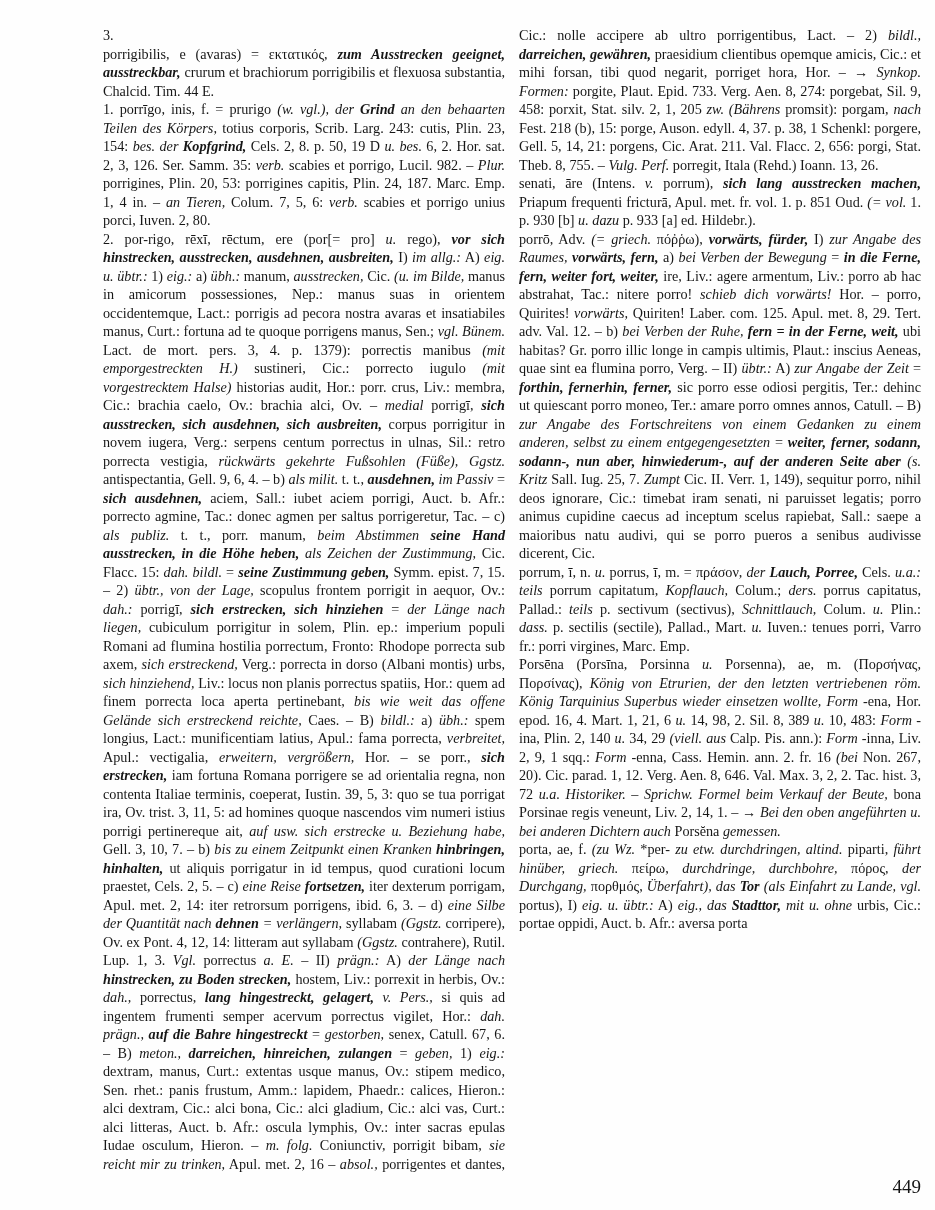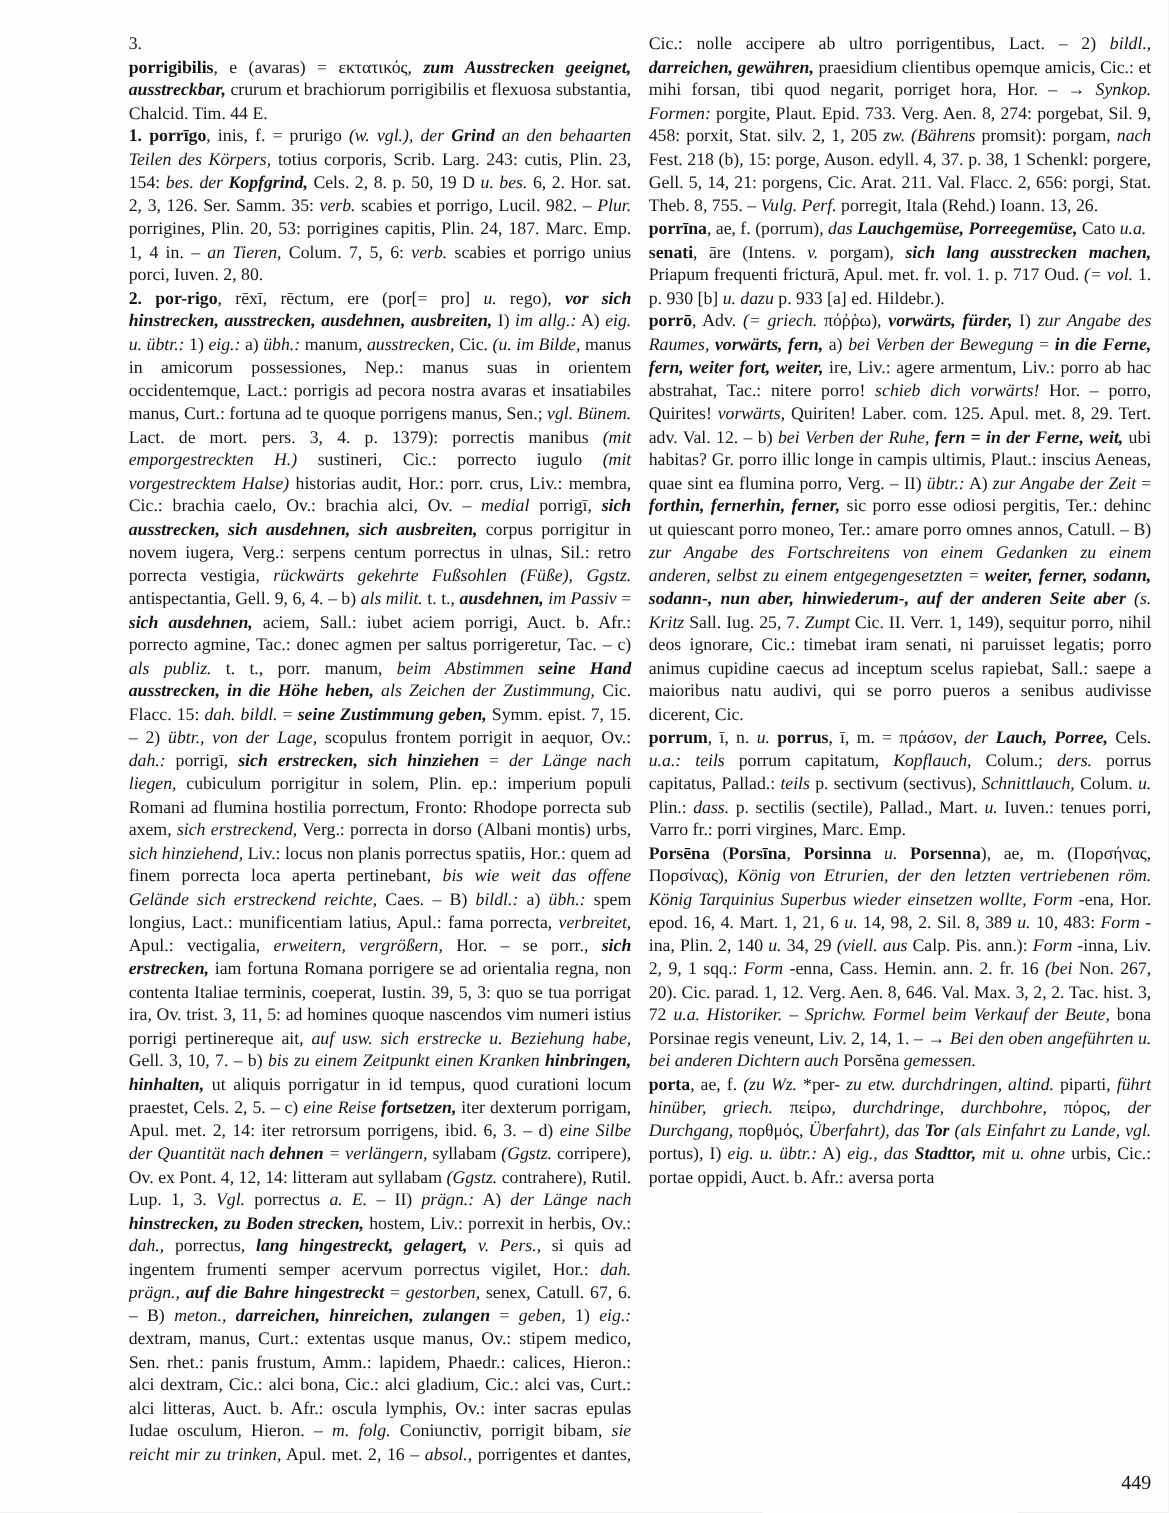--- a/index.html
+++ b/index.html
@@ -23,43 +23,42 @@
     column-gap: 14px;
     column-fill: auto;
     overflow: hidden;
     font-size: 14.2px;
     line-height: 18.5px;
     text-align: justify;
     hyphens: auto;
     -webkit-hyphens: auto;
   }
   p.entry { margin: 0; padding: 0; text-indent: 0; }
-  .b  { font-weight: bold; }
+  .b  { font-weight: normal; }
   .i  { font-style: italic; }
   .bi { font-weight: bold; font-style: italic; }
   .page-number {
     position: absolute;
     top: 1178px;
     left: 521px;
     width: 400px;
     text-align: right;
-    font-size: 16px;
+    font-size: 19px;
     line-height: 18px;
   }
 </style>
 </head>
 <body>
 
 <div class="page">
   <div class="columns">
       <p class="entry"><span>3.</span></p>
       <p class="entry"><span class="b">porrigibilis</span><span>, e (avaras) = εκτατικός, </span><span class="bi">zum Ausstrecken geeignet, ausstreckbar,</span><span> crurum et brachiorum porrigibilis et flexuosa substantia, Chalcid. Tim. 44 E.</span></p>
       <p class="entry"><span class="b">1. porrīgo</span><span>, inis, f. = prurigo </span><span class="i">(w. vgl.), der </span><span class="bi">Grind </span><span class="i">an den behaarten Teilen des Körpers,</span><span> totius corporis, Scrib. Larg. 243: cutis, Plin. 23, 154: </span><span class="i">bes. der </span><span class="bi">Kopfgrind,</span><span> Cels. 2, 8. p. 50, 19 D </span><span class="i">u. bes.</span><span> 6, 2. Hor. sat. 2, 3, 126. Ser. Samm. 35: </span><span class="i">verb.</span><span> scabies et porrigo, Lucil. 982. – </span><span class="i">Plur.</span><span> porrigines, Plin. 20, 53: porrigines capitis, Plin. 24, 187. Marc. Emp. 1, 4 in. – </span><span class="i">an Tieren,</span><span> Colum. 7, 5, 6: </span><span class="i">verb.</span><span> scabies et porrigo unius porci, Iuven. 2, 80.</span></p>
       <p class="entry"><span class="b">2. por-rigo</span><span>, rēxī, rēctum, ere (por[= pro] </span><span class="i">u.</span><span> rego), </span><span class="bi">vor sich hinstrecken, ausstrecken, ausdehnen, ausbreiten,</span><span> I) </span><span class="i">im allg.:</span><span> A) </span><span class="i">eig. u. übtr.:</span><span> 1) </span><span class="i">eig.:</span><span> a) </span><span class="i">übh.:</span><span> manum, </span><span class="i">ausstrecken,</span><span> Cic. </span><span class="i">(u. im Bilde,</span><span> manus in amicorum possessiones, Nep.: manus suas in orientem occidentemque, Lact.: porrigis ad pecora nostra avaras et insatiabiles manus, Curt.: fortuna ad te quoque porrigens manus, Sen.; </span><span class="i">vgl. Bünem.</span><span> Lact. de mort. pers. 3, 4. p. 1379): porrectis manibus </span><span class="i">(mit emporgestreckten H.)</span><span> sustineri, Cic.: porrecto iugulo </span><span class="i">(mit vorgestrecktem Halse)</span><span> historias audit, Hor.: porr. crus, Liv.: membra, Cic.: brachia caelo, Ov.: brachia alci, Ov. – </span><span class="i">medial</span><span> porrigī, </span><span class="bi">sich ausstrecken, sich ausdehnen, sich ausbreiten,</span><span> corpus porrigitur in novem iugera, Verg.: serpens centum porrectus in ulnas, Sil.: retro porrecta vestigia, </span><span class="i">rückwärts gekehrte Fußsohlen (Füße), Ggstz.</span><span> antispectantia, Gell. 9, 6, 4. – b) </span><span class="i">als milit.</span><span> t. t., </span><span class="bi">ausdehnen,</span><span class="i"> im Passiv</span><span> = </span><span class="bi">sich ausdehnen,</span><span> aciem, Sall.: iubet aciem porrigi, Auct. b. Afr.: porrecto agmine, Tac.: donec agmen per saltus porrigeretur, Tac. – c) </span><span class="i">als publiz.</span><span> t. t., porr. manum, </span><span class="i">beim Abstimmen </span><span class="bi">seine Hand ausstrecken, in die Höhe heben,</span><span class="i"> als Zeichen der Zustimmung,</span><span> Cic. Flacc. 15: </span><span class="i">dah. bildl.</span><span> = </span><span class="bi">seine Zustimmung geben,</span><span> Symm. epist. 7, 15. – 2) </span><span class="i">übtr., von der Lage,</span><span> scopulus frontem porrigit in aequor, Ov.: </span><span class="i">dah.:</span><span> porrigī, </span><span class="bi">sich erstrecken, sich hinziehen</span><span> = </span><span class="i">der Länge nach liegen,</span><span> cubiculum porrigitur in solem, Plin. ep.: imperium populi Romani ad flumina hostilia porrectum, Fronto: Rhodope porrecta sub axem, </span><span class="i">sich erstreckend,</span><span> Verg.: porrecta in dorso (Albani montis) urbs, </span><span class="i">sich hinziehend,</span><span> Liv.: locus non planis porrectus spatiis, Hor.: quem ad finem porrecta loca aperta pertinebant, </span><span class="i">bis wie weit das offene Gelände sich erstreckend reichte,</span><span> Caes. – B) </span><span class="i">bildl.:</span><span> a) </span><span class="i">übh.:</span><span> spem longius, Lact.: munificentiam latius, Apul.: fama porrecta, </span><span class="i">verbreitet,</span><span> Apul.: vectigalia, </span><span class="i">erweitern, vergrößern,</span><span> Hor. – se porr., </span><span class="bi">sich erstrecken,</span><span> iam fortuna Romana porrigere se ad orientalia regna, non contenta Italiae terminis, coeperat, Iustin. 39, 5, 3: quo se tua porrigat ira, Ov. trist. 3, 11, 5: ad homines quoque nascendos vim numeri istius porrigi pertinereque ait, </span><span class="i">auf usw. sich erstrecke u. Beziehung habe,</span><span> Gell. 3, 10, 7. – b) </span><span class="i">bis zu einem Zeitpunkt einen Kranken </span><span class="bi">hinbringen, hinhalten,</span><span> ut aliquis porrigatur in id tempus, quod curationi locum praestet, Cels. 2, 5. – c) </span><span class="i">eine Reise </span><span class="bi">fortsetzen,</span><span> iter dexterum porrigam, Apul. met. 2, 14: iter retrorsum porrigens, ibid. 6, 3. – d) </span><span class="i">eine Silbe der Quantität nach </span><span class="bi">dehnen</span><span class="i"> = verlängern,</span><span> syllabam </span><span class="i">(Ggstz.</span><span> corripere), Ov. ex Pont. 4, 12, 14: litteram aut syllabam </span><span class="i">(Ggstz.</span><span> contrahere), Rutil. Lup. 1, 3. </span><span class="i">Vgl.</span><span> porrectus </span><span class="i">a. E.</span><span> – II) </span><span class="i">prägn.:</span><span> A) </span><span class="i">der Länge nach </span><span class="bi">hinstrecken, zu Boden strecken,</span><span> hostem, Liv.: porrexit in herbis, Ov.: </span><span class="i">dah.,</span><span> porrectus, </span><span class="bi">lang hingestreckt, gelagert,</span><span class="i"> v. Pers.,</span><span> si quis ad ingentem frumenti semper acervum porrectus vigilet, Hor.: </span><span class="i">dah. prägn., </span><span class="bi">auf die Bahre hingestreckt</span><span> = </span><span class="i">gestorben,</span><span> senex, Catull. 67, 6. – B) </span><span class="i">meton., </span><span class="bi">darreichen, hinreichen, zulangen</span><span> = </span><span class="i">geben,</span><span> 1) </span><span class="i">eig.:</span><span> dextram, manus, Curt.: extentas usque manus, Ov.: stipem medico, Sen. rhet.: panis frustum, Amm.: lapidem, Phaedr.: calices, Hieron.: alci dextram, Cic.: alci bona, Cic.: alci gladium, Cic.: alci vas, Curt.: alci litteras, Auct. b. Afr.: oscula lymphis, Ov.: inter sacras epulas Iudae osculum, Hieron. – </span><span class="i">m. folg.</span><span> Coniunctiv, porrigit bibam, </span><span class="i">sie reicht mir zu trinken,</span><span> Apul. met. 2, 16 – </span><span class="i">absol.,</span><span> porrigentes et dantes, Cic.: nolle accipere ab ultro porrigentibus, Lact. – 2) </span><span class="i">bildl., </span><span class="bi">darreichen, gewähren,</span><span> praesidium clientibus opemque amicis, Cic.: et mihi forsan, tibi quod negarit, porriget hora, Hor. – → </span><span class="i">Synkop. Formen:</span><span> porgite, Plaut. Epid. 733. Verg. Aen. 8, 274: porgebat, Sil. 9, 458: porxit, Stat. silv. 2, 1, 205 </span><span class="i">zw. (Bährens</span><span> promsit): porgam, </span><span class="i">nach</span><span> Fest. 218 (b), 15: porge, Auson. edyll. 4, 37. p. 38, 1 Schenkl: porgere, Gell. 5, 14, 21: porgens, Cic. Arat. 211. Val. Flacc. 2, 656: porgi, Stat. Theb. 8, 755. – </span><span class="i">Vulg. Perf.</span><span> porregit, Itala (Rehd.) Ioann. 13, 26.</span></p>
-      <p class="entry"><span class="b">porrīna</span><span>, ae, f. (porrum), </span><span class="i">das </span><span class="bi">Lauchgemüse, Porreegemüse,</span><span> Cato </span><span class="i">u.a.</span></p>
-      <p class="entry"><span class="b">senati</span><span>, āre (Intens. </span><span class="i">v.</span><span> porgam), </span><span class="bi">sich lang ausstrecken machen,</span><span> Priapum frequenti fricturā, Apul. met. fr. vol. 1. p. 717 Oud. </span><span class="i">(= vol.</span><span> 1. p. 930 [b] </span><span class="i">u. dazu</span><span> p. 933 [a] ed. Hildebr.).</span></p>
+      <p class="entry"><span class="b">senati</span><span>, āre (Intens. </span><span class="i">v.</span><span> porrum), </span><span class="bi">sich lang ausstrecken machen,</span><span> Priapum frequenti fricturā, Apul. met. fr. vol. 1. p. 851 Oud. </span><span class="i">(= vol.</span><span> 1. p. 930 [b] </span><span class="i">u. dazu</span><span> p. 933 [a] ed. Hildebr.).</span></p>
       <p class="entry"><span class="b">porrō</span><span>, Adv. </span><span class="i">(= griech.</span><span> πόῤῥω), </span><span class="bi">vorwärts, fürder,</span><span> I) </span><span class="i">zur Angabe des Raumes, </span><span class="bi">vorwärts, fern,</span><span> a) </span><span class="i">bei Verben der Bewegung</span><span> = </span><span class="bi">in die Ferne, fern, weiter fort, weiter,</span><span> ire, Liv.: agere armentum, Liv.: porro ab hac abstrahat, Tac.: nitere porro! </span><span class="i">schieb dich vorwärts!</span><span> Hor. – porro, Quirites! </span><span class="i">vorwärts,</span><span> Quiriten! Laber. com. 125. Apul. met. 8, 29. Tert. adv. Val. 12. – b) </span><span class="i">bei Verben der Ruhe, </span><span class="bi">fern = in der Ferne, weit,</span><span> ubi habitas? Gr. porro illic longe in campis ultimis, Plaut.: inscius Aeneas, quae sint ea flumina porro, Verg. – II) </span><span class="i">übtr.:</span><span> A) </span><span class="i">zur Angabe der Zeit</span><span> = </span><span class="bi">forthin, fernerhin, ferner,</span><span> sic porro esse odiosi pergitis, Ter.: dehinc ut quiescant porro moneo, Ter.: amare porro omnes annos, Catull. – B) </span><span class="i">zur Angabe des Fortschreitens von einem Gedanken zu einem anderen, selbst zu einem entgegengesetzten</span><span> = </span><span class="bi">weiter, ferner, sodann, sodann-, nun aber, hinwiederum-, auf der anderen Seite aber</span><span class="i"> (s. Kritz</span><span> Sall. Iug. 25, 7. </span><span class="i">Zumpt</span><span> Cic. II. Verr. 1, 149), sequitur porro, nihil deos ignorare, Cic.: timebat iram senati, ni paruisset legatis; porro animus cupidine caecus ad inceptum scelus rapiebat, Sall.: saepe a maioribus natu audivi, qui se porro pueros a senibus audivisse dicerent, Cic.</span></p>
       <p class="entry"><span class="b">porrum</span><span>, ī, n. </span><span class="i">u.</span><span> </span><span class="b">porrus</span><span>, ī, m. = πράσον, </span><span class="i">der </span><span class="bi">Lauch, Porree,</span><span> Cels. </span><span class="i">u.a.:</span><span class="i"> teils</span><span> porrum capitatum, </span><span class="i">Kopflauch,</span><span> Colum.; </span><span class="i">ders.</span><span> porrus capitatus, Pallad.: </span><span class="i">teils</span><span> p. sectivum (sectivus), </span><span class="i">Schnittlauch,</span><span> Colum. </span><span class="i">u.</span><span> Plin.: </span><span class="i">dass.</span><span> p. sectilis (sectile), Pallad., Mart. </span><span class="i">u.</span><span> Iuven.: tenues porri, Varro fr.: porri virgines, Marc. Emp.</span></p>
       <p class="entry"><span class="b">Porsēna</span><span> (</span><span class="b">Porsīna</span><span>, </span><span class="b">Porsinna</span><span> </span><span class="i">u.</span><span> </span><span class="b">Porsenna</span><span>), ae, m. (Πορσήνας, Πορσίνας), </span><span class="i">König von Etrurien, der den letzten vertriebenen röm. König Tarquinius Superbus wieder einsetzen wollte, Form</span><span> -ena, Hor. epod. 16, 4. Mart. 1, 21, 6 </span><span class="i">u.</span><span> 14, 98, 2. Sil. 8, 389 </span><span class="i">u.</span><span> 10, 483: </span><span class="i">Form</span><span> -ina, Plin. 2, 140 </span><span class="i">u.</span><span> 34, 29 </span><span class="i">(viell. aus</span><span> Calp. Pis. ann.): </span><span class="i">Form</span><span> -inna, Liv. 2, 9, 1 sqq.: </span><span class="i">Form</span><span> -enna, Cass. Hemin. ann. 2. fr. 16 </span><span class="i">(bei</span><span> Non. 267, 20). Cic. parad. 1, 12. Verg. Aen. 8, 646. Val. Max. 3, 2, 2. Tac. hist. 3, 72 </span><span class="i">u.a. Historiker. – Sprichw. Formel beim Verkauf der Beute,</span><span> bona Porsinae regis veneunt, Liv. 2, 14, 1. – → </span><span class="i">Bei den oben angeführten u. bei anderen Dichtern auch</span><span> Porsĕna </span><span class="i">gemessen.</span></p>
       <p class="entry"><span class="b">porta</span><span>, ae, f. </span><span class="i">(zu Wz.</span><span> *per- </span><span class="i">zu etw. durchdringen, altind.</span><span> piparti, </span><span class="i">führt hinüber, griech.</span><span> πείρω, </span><span class="i">durchdringe, durchbohre,</span><span> πόρος, </span><span class="i">der Durchgang,</span><span> πορθμός, </span><span class="i">Überfahrt), das </span><span class="bi">Tor</span><span class="i"> (als Einfahrt zu Lande, vgl.</span><span> portus), I) </span><span class="i">eig. u. übtr.:</span><span> A) </span><span class="i">eig., das </span><span class="bi">Stadttor,</span><span class="i"> mit u. ohne</span><span> urbis, Cic.: portae oppidi, Auct. b. Afr.: aversa porta</span></p>
     </div>
   <div class="page-number">449</div>
 </div>
 
 </body></html>

